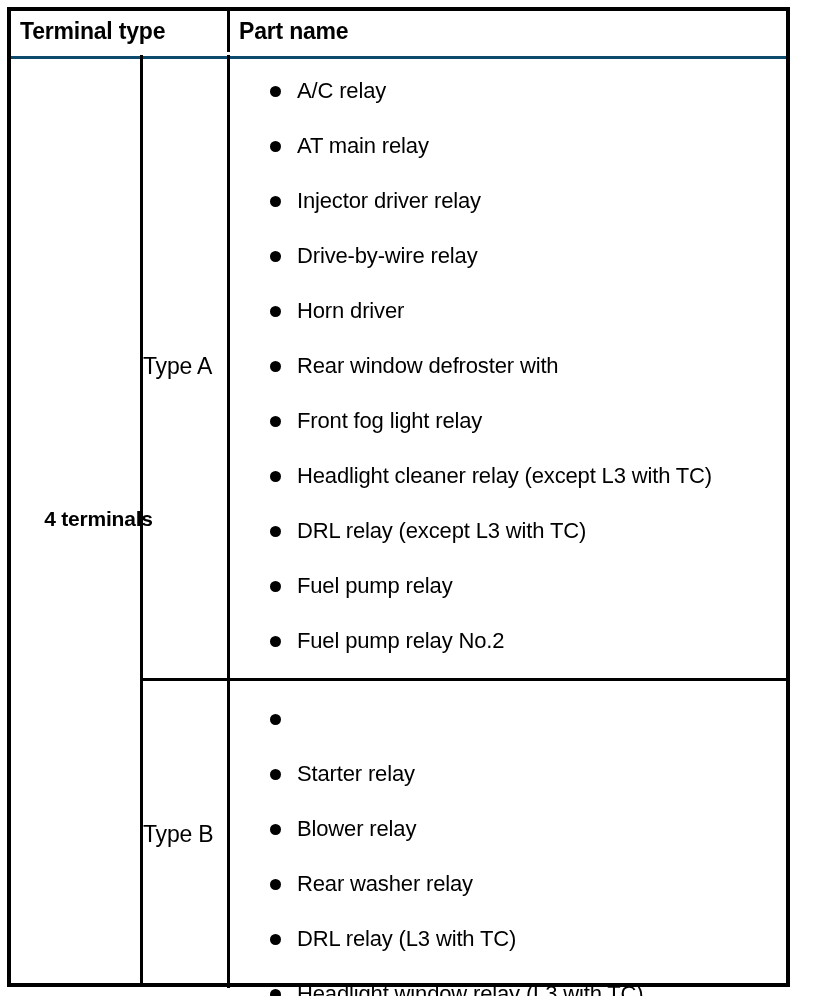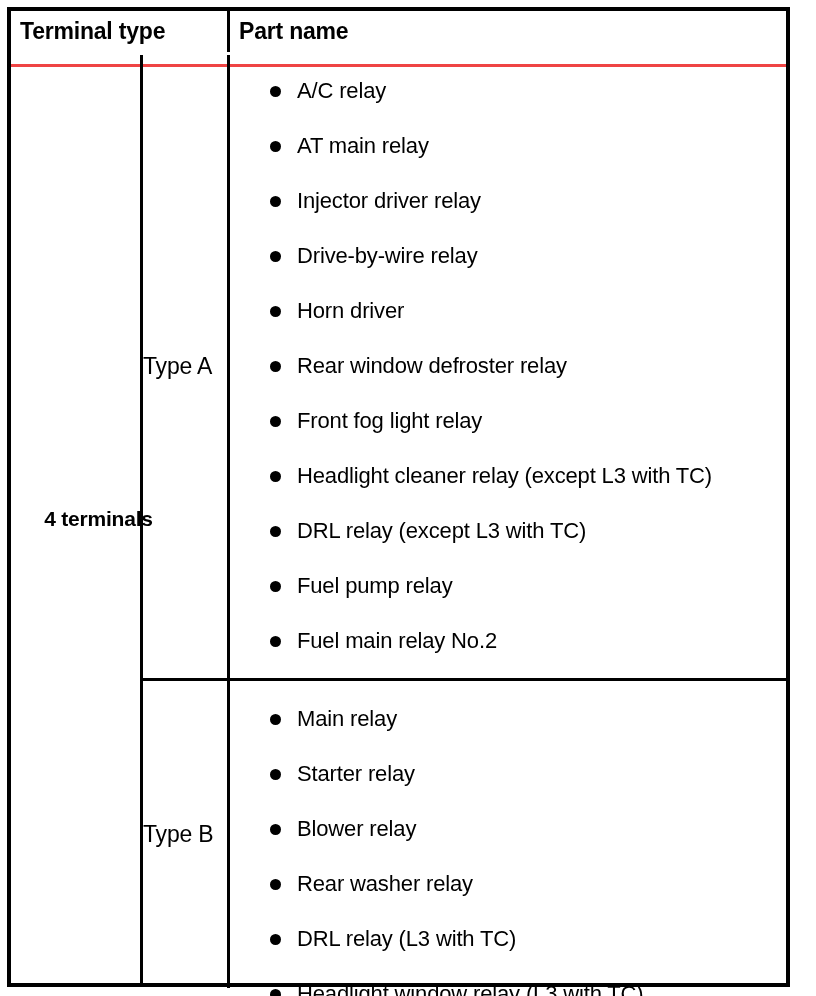--- a/index.html
+++ b/index.html
@@ -34,22 +34,22 @@
     border: 4px solid #000000;
     background: #ffffff;
   }
 
   
   .table-header {
     position: absolute;
     left: 0;
     top: 0;
     right: 0;
-    height: 56px;
-    border-bottom: 3px solid #ef4444;
+    height: 48px;
+    border-bottom: 3px solid #0c4a6e;
     box-sizing: border-box;
   }
   .header-cell {
     position: absolute;
     top: 0;
     height: 41px;
     display: flex;
     align-items: center;
     box-sizing: border-box;
   }
@@ -218,55 +218,54 @@
               <li class="part-item">
                 <span class="part-item-bullet"></span>
                 <span class="part-item-text">Drive-by-wire relay</span>
               </li>
               <li class="part-item">
                 <span class="part-item-bullet"></span>
                 <span class="part-item-text">Horn driver</span>
               </li>
               <li class="part-item">
                 <span class="part-item-bullet"></span>
-                <span class="part-item-text">Rear window defroster relay</span>
+                <span class="part-item-text">Rear window defroster with</span>
               </li>
               <li class="part-item">
                 <span class="part-item-bullet"></span>
                 <span class="part-item-text">Front fog light relay</span>
               </li>
               <li class="part-item">
                 <span class="part-item-bullet"></span>
                 <span class="part-item-text">Headlight cleaner relay (except L3 with TC)</span>
               </li>
               <li class="part-item">
                 <span class="part-item-bullet"></span>
                 <span class="part-item-text">DRL relay (except L3 with TC)</span>
               </li>
               <li class="part-item">
                 <span class="part-item-bullet"></span>
                 <span class="part-item-text">Fuel pump relay</span>
               </li>
               <li class="part-item">
                 <span class="part-item-bullet"></span>
-                <span class="part-item-text">Fuel main relay No.2</span>
+                <span class="part-item-text">Fuel pump relay No.2</span>
               </li>
             </ul>
           </div>
         </div>
 
         <div class="type-row type-row-b">
           <div class="type-label-cell">
             <span class="type-label">Type B</span>
           </div>
           <div class="parts-cell">
             <ul class="parts-list parts-list-b">
               <li class="part-item">
                 <span class="part-item-bullet"></span>
-                <span class="part-item-text">Main relay</span>
               </li>
               <li class="part-item">
                 <span class="part-item-bullet"></span>
                 <span class="part-item-text">Starter relay</span>
               </li>
               <li class="part-item">
                 <span class="part-item-bullet"></span>
                 <span class="part-item-text">Blower relay</span>
               </li>
               <li class="part-item">

